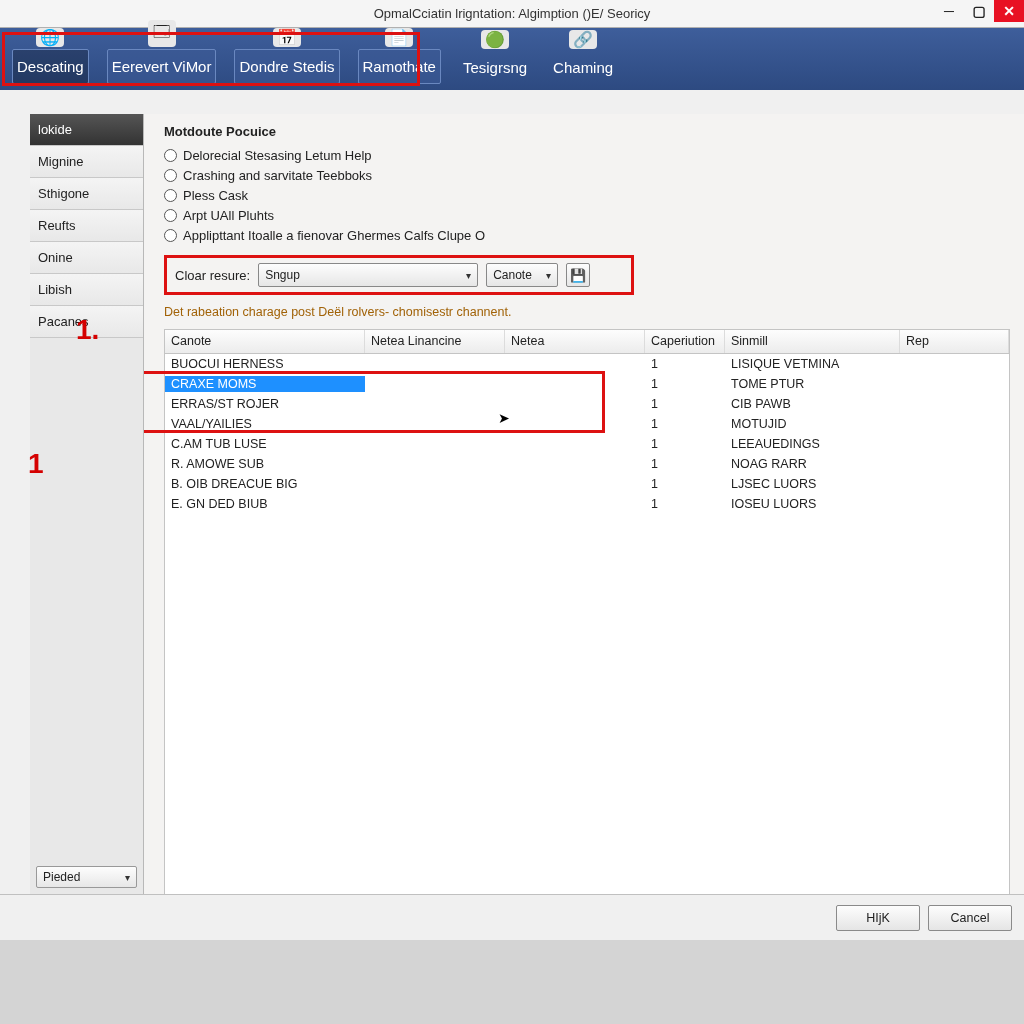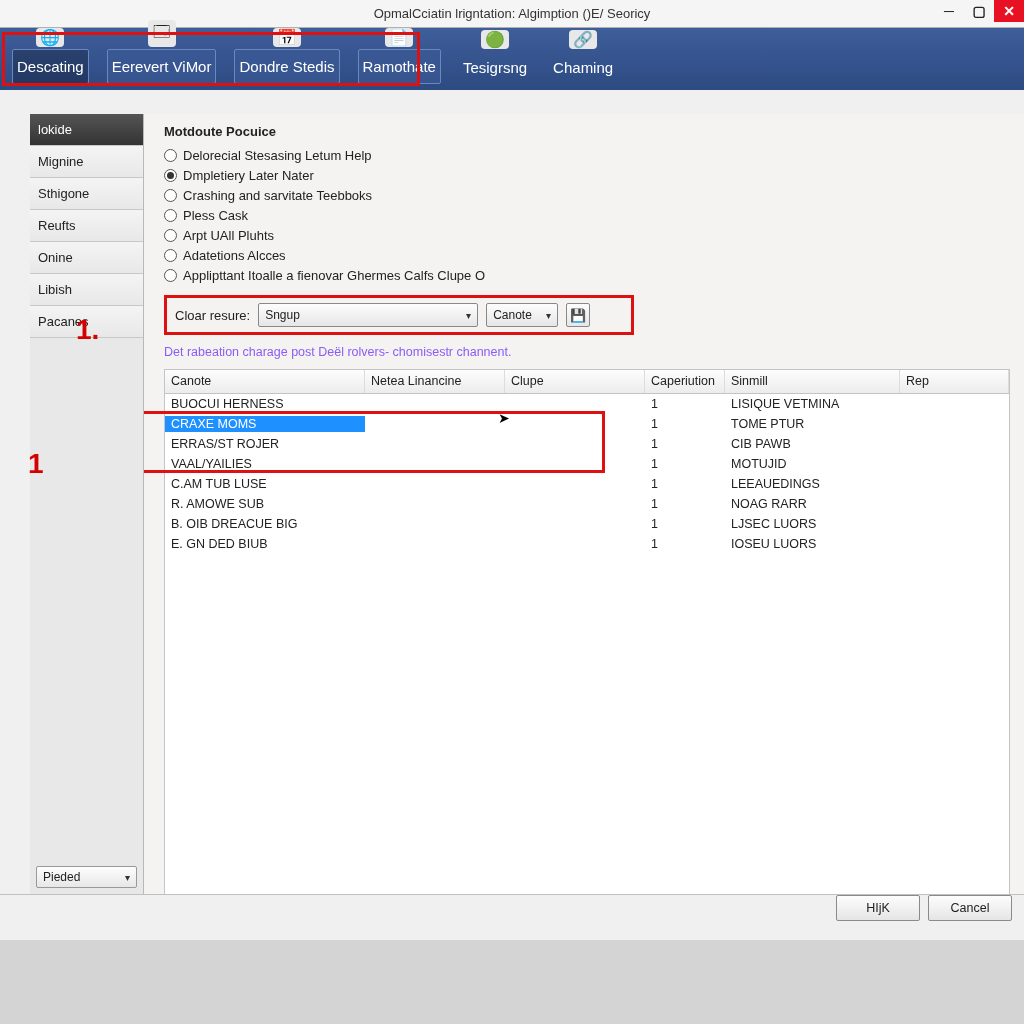--- a/index.html
+++ b/index.html
@@ -47,35 +47,35 @@
   .radio-dot { width:13px; height:13px; border:1px solid #555; border-radius:50%; margin-right:6px; position:relative; background:#fff; }
   .radio-dot.checked::after { content:""; position:absolute; width:7px; height:7px; background:#333; border-radius:50%; top:2px; left:2px; }
 
   .filter-row { display:flex; align-items:center; gap:8px; height:40px; padding:4px 8px; border:3px solid #d11; width:470px; }
   .filter-label { font-size:13px; }
   .combo { height:24px; border:1px solid #888; background:linear-gradient(#fdfdfd,#e6e6e6); border-radius:2px; display:flex; align-items:center; justify-content:space-between; padding:0 6px; font-size:12px; cursor:pointer; }
   .combo.main-sel { width:220px; }
   .btn-combo { width:72px; }
   .iconbtn { width:24px; height:24px; border:1px solid #888; background:linear-gradient(#fdfdfd,#e6e6e6); border-radius:2px; display:flex; align-items:center; justify-content:center; cursor:pointer; }
 
-  .desc { font-size:12.5px; color:#8b5cf6; margin:10px 0 10px 0; }
+  .desc { font-size:12.5px; color:#a16207; margin:10px 0 10px 0; }
 
   
   .table-wrap { position:relative; border:1px solid #c4c4c4; height:580px; background:#fff; }
   .thead { display:flex; height:24px; background:linear-gradient(#fdfdfd,#ececec); border-bottom:1px solid #c4c4c4; font-size:12.5px; }
   .th { padding:4px 6px; border-right:1px solid #dcdcdc; }
   .col-canote{ width:200px; } .col-netea{ width:140px; } .col-home{ width:140px; } .col-cap{ width:80px; } .col-sin{ width:175px; } .col-rep{ flex:1; }
   .tbody { }
   .tr { display:flex; height:20px; font-size:12.5px; align-items:center; }
   .tr.sel .td.col-canote { background:#1e90ff; color:#fff; }
   .td { padding:1px 6px; }
   .row-highlight { position:absolute; border:3px solid #d11; pointer-events:none; }
 
   
-  .footer { position:absolute; left:0; right:0; bottom:0; height:46px; background:#f0f0f0; border-top:1px solid #c0c0c0; display:flex; justify-content:flex-end; padding-right:12px; gap:8px; }
+  .footer { position:absolute; left:0; right:0; bottom:0; height:46px; background:#f0f0f0; border-top:1px solid #c0c0c0; display:flex; align-items:center; justify-content:flex-end; padding-right:12px; gap:8px; }
   .footer .btn { width:84px; height:26px; border:1px solid #8a8a8a; background:linear-gradient(#fdfdfd,#e5e5e5); border-radius:2px; display:flex; align-items:center; justify-content:center; font-size:12.5px; cursor:pointer; }
 
   .chevron::after{content:"▾"; font-size:10px; color:#333;}
   .cursor-ptr { position:absolute; font-size:14px; color:#000; }
 </style>
 </head>
 <body>
 
 <div class="window">
 
@@ -138,38 +138,30 @@
 
     <div class="main">
       <div class="section-title">Motdoute Pocuice</div>
 
       <div class="radio-list" id="radio-list">
           <div class="radio-row">
             <span class="radio-dot"></span>
             <span>Delorecial Stesasing Letum Help</span>
           </div>
           <div class="radio-row">
-            <span class="radio-dot checked"></span>
-            <span>Dmpletiery Later Nater</span>
-          </div>
-          <div class="radio-row">
             <span class="radio-dot"></span>
             <span>Crashing and sarvitate Teebboks</span>
           </div>
           <div class="radio-row">
             <span class="radio-dot"></span>
             <span>Pless Cask</span>
           </div>
           <div class="radio-row">
             <span class="radio-dot"></span>
             <span>Arpt UAll Pluhts</span>
-          </div>
-          <div class="radio-row">
-            <span class="radio-dot"></span>
-            <span>Adatetions Alcces</span>
           </div>
           <div class="radio-row">
             <span class="radio-dot"></span>
             <span>Applipttant Itoalle a fienovar Ghermes Calfs Clupe O</span>
           </div>
         </div>
 
       <div class="filter-row">
         <span class="filter-label">Cloar resure:</span>
         <div class="combo main-sel">
@@ -184,21 +176,21 @@
           <span>💾</span>
         </div>
       </div>
 
       <div class="desc">Det rabeation charage post Deël rolvers- chomisestr channent.</div>
 
       <div class="table-wrap">
         <div class="thead">
           <div class="th col-canote">Canote</div>
           <div class="th col-netea">Netea Linancine</div>
-          <div class="th col-home">Clupe</div>
+          <div class="th col-home">Netea</div>
           <div class="th col-cap">Caperiution</div>
           <div class="th col-sin">Sinmill</div>
           <div class="th col-rep">Rep</div>
         </div>
         <div class="tbody" id="tbody">
             <div class="tr">
               <div class="td col-canote">BUOCUI HERNESS</div>
               <div class="td col-netea"></div>
               <div class="td col-home"></div>
               <div class="td col-cap">1</div>

